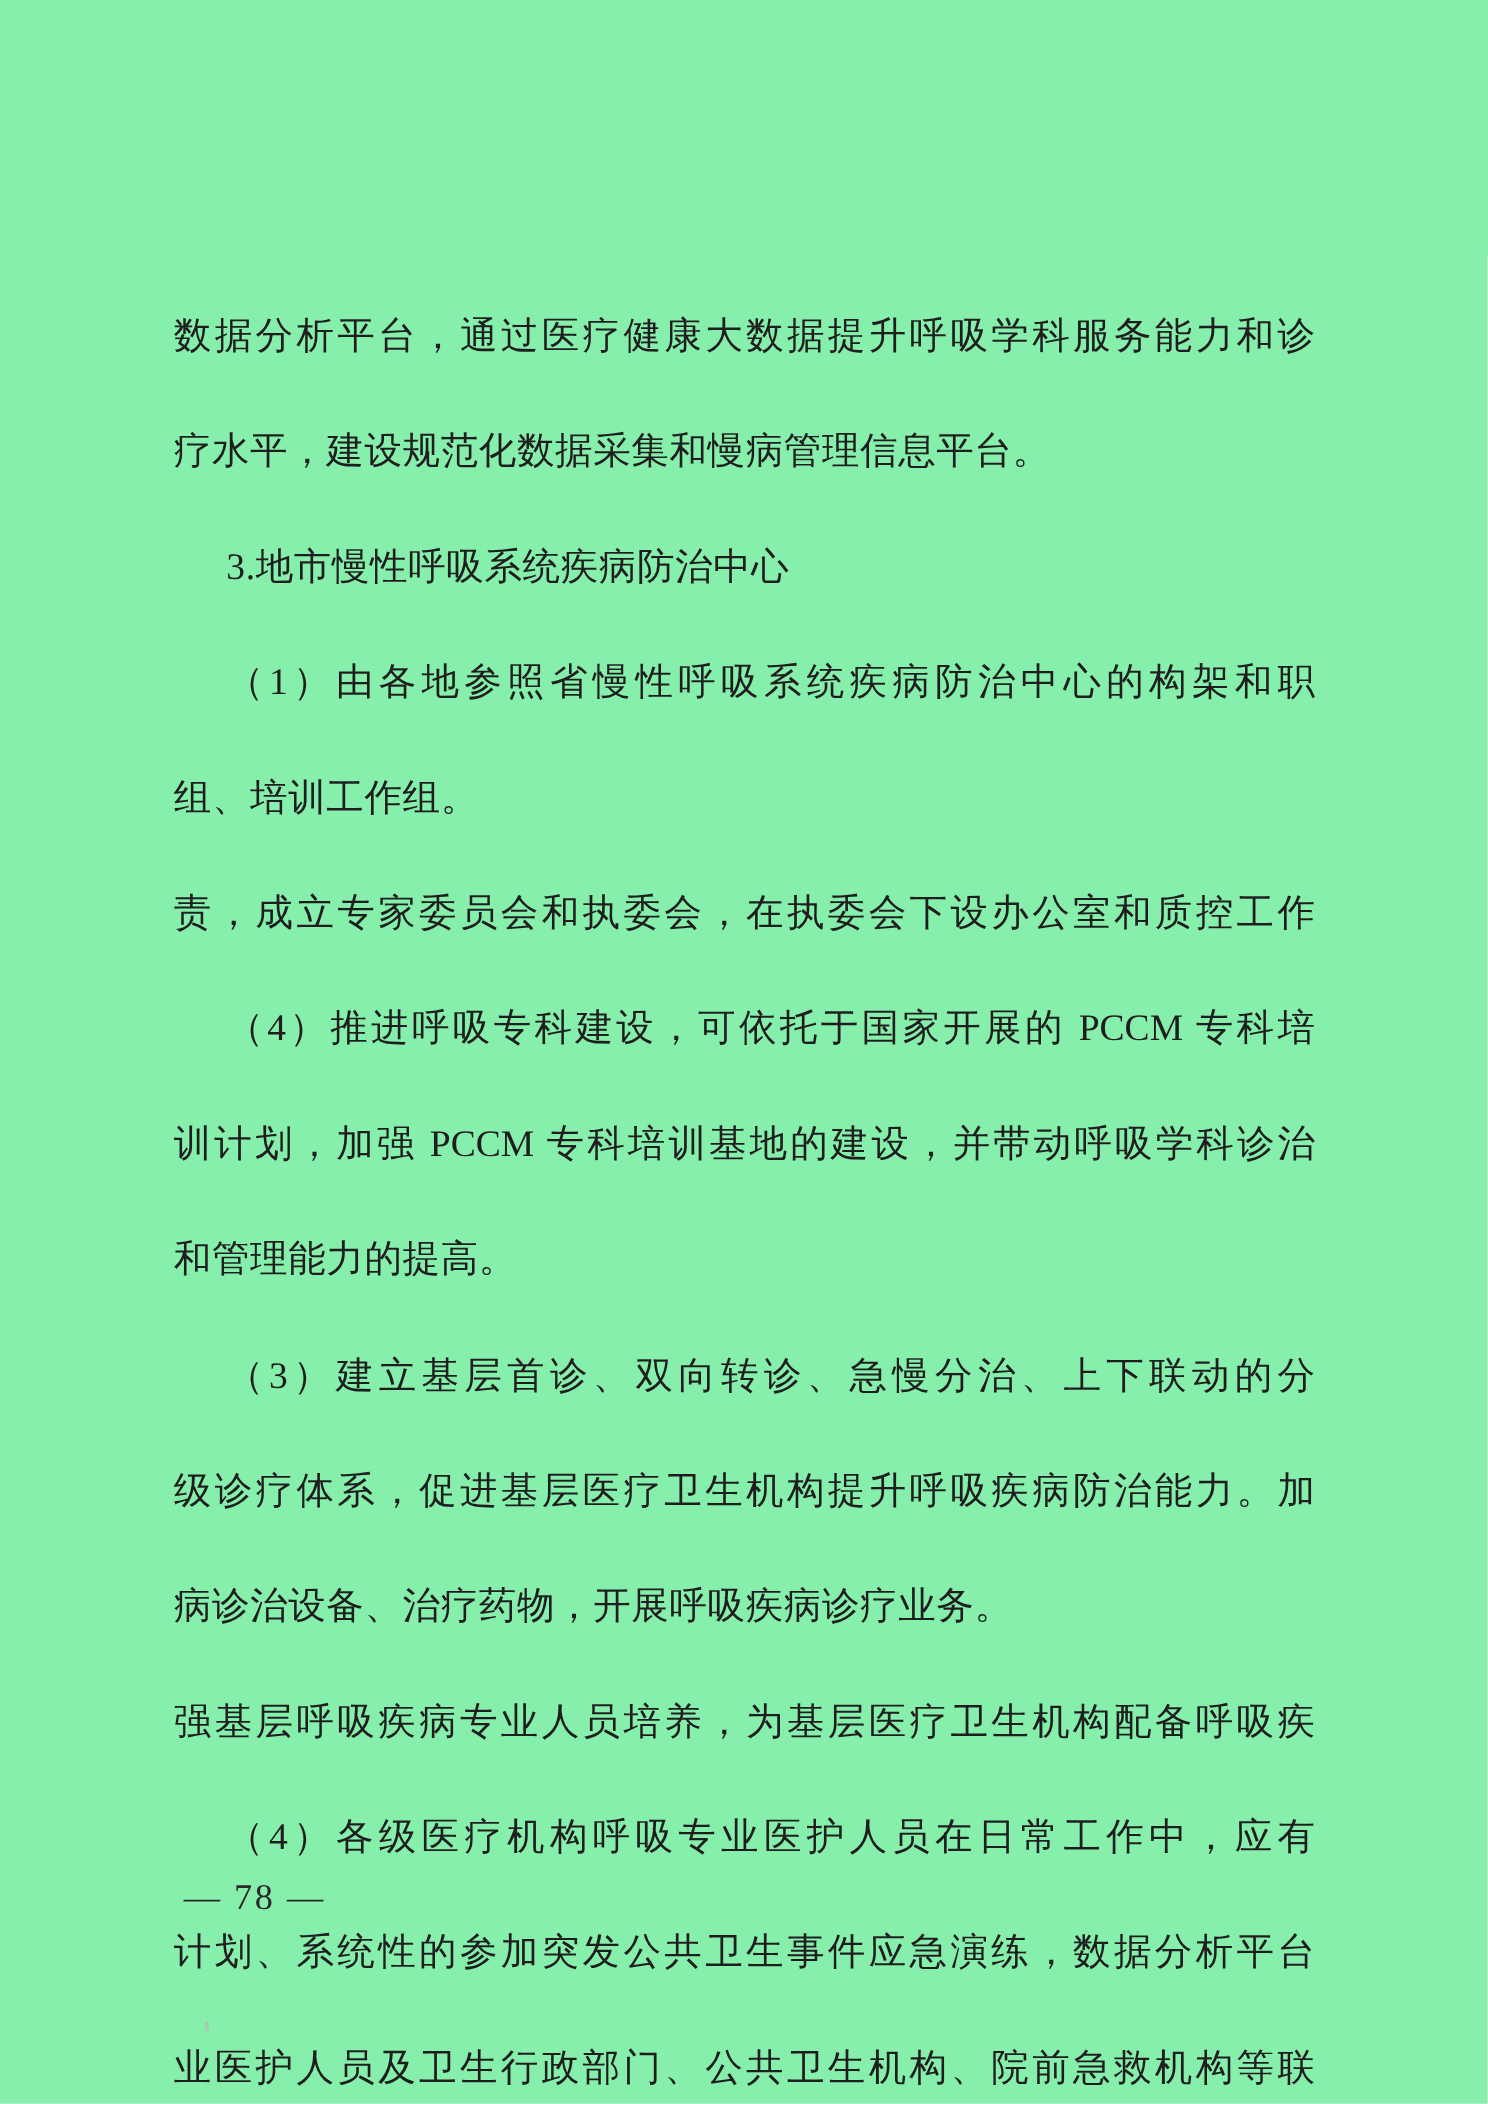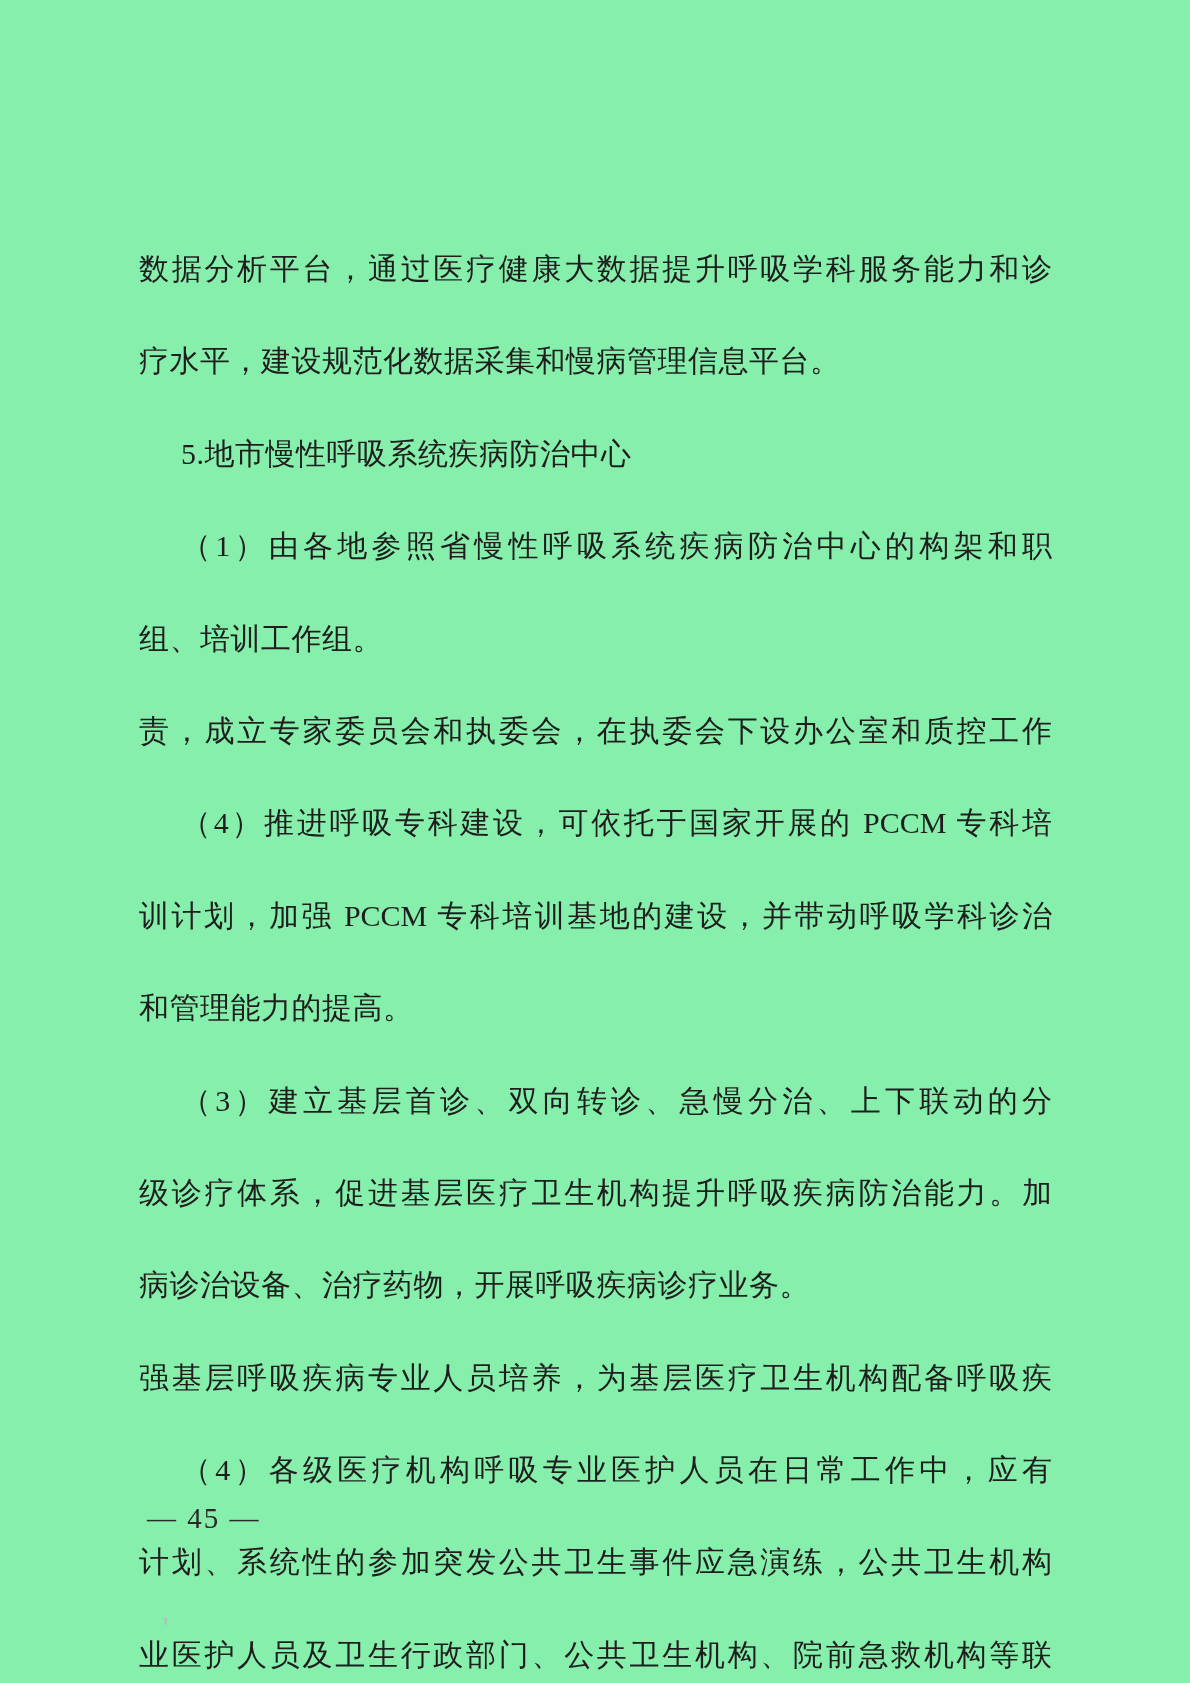--- a/index.html
+++ b/index.html
@@ -63,36 +63,36 @@
   }
 </style>
 </head>
 <body>
 
 <div class="sheet">
 
   <main class="body-text">
     <p class="line fill">数据分析平台，通过医疗健康大数据提升呼吸学科服务能力和诊</p>
     <p class="line">疗水平，建设规范化数据采集和慢病管理信息平台。</p>
-    <p class="line indent">5.地市慢性呼吸系统疾病防治中心</p>
+    <p class="line indent">3.地市慢性呼吸系统疾病防治中心</p>
     <p class="line indent fill">（1）由各地参照省慢性呼吸系统疾病防治中心的构架和职</p>
     <p class="line">组、培训工作组。</p>
     <p class="line fill">责，成立专家委员会和执委会，在执委会下设办公室和质控工作</p>
     <p class="line indent fill">（4）推进呼吸专科建设，可依托于国家开展的 PCCM 专科培</p>
     <p class="line fill">训计划，加强 PCCM 专科培训基地的建设，并带动呼吸学科诊治</p>
     <p class="line">和管理能力的提高。</p>
     <p class="line indent fill">（3）建立基层首诊、双向转诊、急慢分治、上下联动的分</p>
     <p class="line fill">级诊疗体系，促进基层医疗卫生机构提升呼吸疾病防治能力。加</p>
     <p class="line">病诊治设备、治疗药物，开展呼吸疾病诊疗业务。</p>
     <p class="line fill">强基层呼吸疾病专业人员培养，为基层医疗卫生机构配备呼吸疾</p>
     <p class="line indent fill">（4）各级医疗机构呼吸专业医护人员在日常工作中，应有</p>
-    <p class="line fill">计划、系统性的参加突发公共卫生事件应急演练，公共卫生机构</p>
+    <p class="line fill">计划、系统性的参加突发公共卫生事件应急演练，数据分析平台</p>
     <p class="line fill">业医护人员及卫生行政部门、公共卫生机构、院前急救机构等联</p>
 
   </main>
 
   <footer class="page-footer">
-    <span>— 45 —</span>
+    <span>— 78 —</span>
   </footer>
 
   <div class="artifact-dot"></div>
 
 </div>
 
 </body></html>

